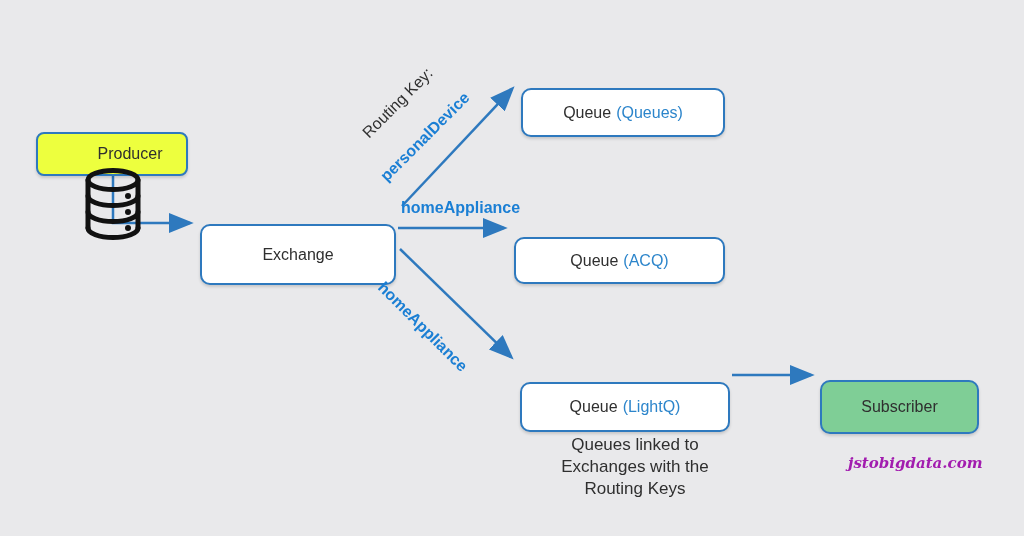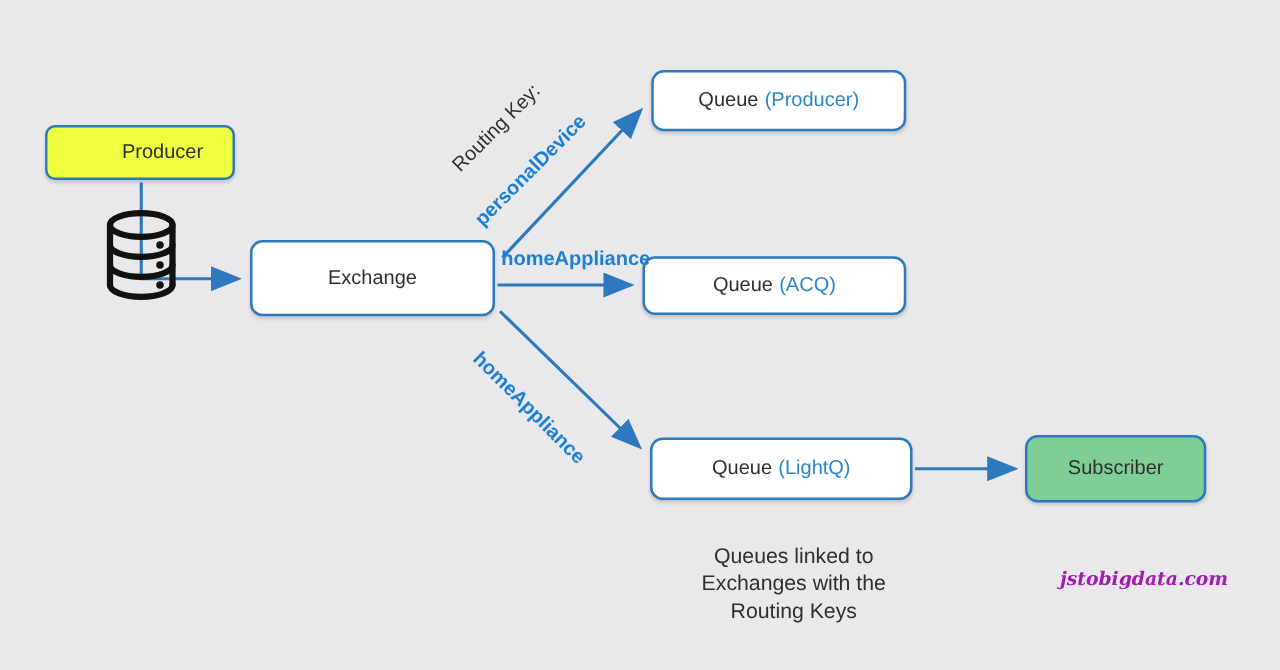--- a/index.html
+++ b/index.html
@@ -20,38 +20,39 @@
     box-sizing: border-box;
     border: 2px solid #2e79be;
     border-radius: 10px;
     background: #ffffff;
     display: flex;
     align-items: center;
     justify-content: center;
     font-size: 16px;
     color: #2f2f2f;
     box-shadow: 0 2px 3px rgba(0,0,0,0.15);
+    margin-top: 32px;
   }
   #producer-box {
     left: 36px; top: 100px; width: 152px; height: 44px;
     background: #edff3e;
     border-radius: 8px;
     padding-left: 36px;
   }
   #exchange-box {
     left: 200px; top: 192px; width: 196px; height: 61px;
     flex-direction: row;
     line-height: 20px;
   }
   #exchange-box .sub { color: #1e82d2; font-size: 15px; }
   #queue-mobileq-box { left: 521px; top: 56px;  width: 204px; height: 49px; }
   #queue-acq-box     { left: 514px; top: 205px; width: 211px; height: 47px; }
   #queue-lightq-box  { left: 520px; top: 350px; width: 210px; height: 50px; }
   #subscriber-box {
-    left: 820px; top: 348px; width: 145px; height: 54px;
+    left: 820px; top: 348px; width: 159px; height: 54px;
     background: #7fce96;
   }
   .queue-name { color: #2c85cb; margin-left: 5px; }
   .caption {
     position: absolute;
     color: #2f2f2f;
     font-size: 17px;
     line-height: 22px;
     text-align: center;
   }
@@ -153,21 +154,21 @@
       </g>
     </svg>
   </div>
 
   <div id="exchange-box" class="node">
     <span>Exchange</span>
   </div>
 
   <div id="queue-mobileq-box" class="node">
     <span>Queue</span>
-    <span class="queue-name">(Producer)</span>
+    <span class="queue-name">(Queues)</span>
   </div>
 
   <div id="queue-acq-box" class="node">
     <span>Queue</span>
     <span class="queue-name">(ACQ)</span>
   </div>
 
   <div id="queue-lightq-box" class="node">
     <span>Queue</span>
     <span class="queue-name">(LightQ)</span>

